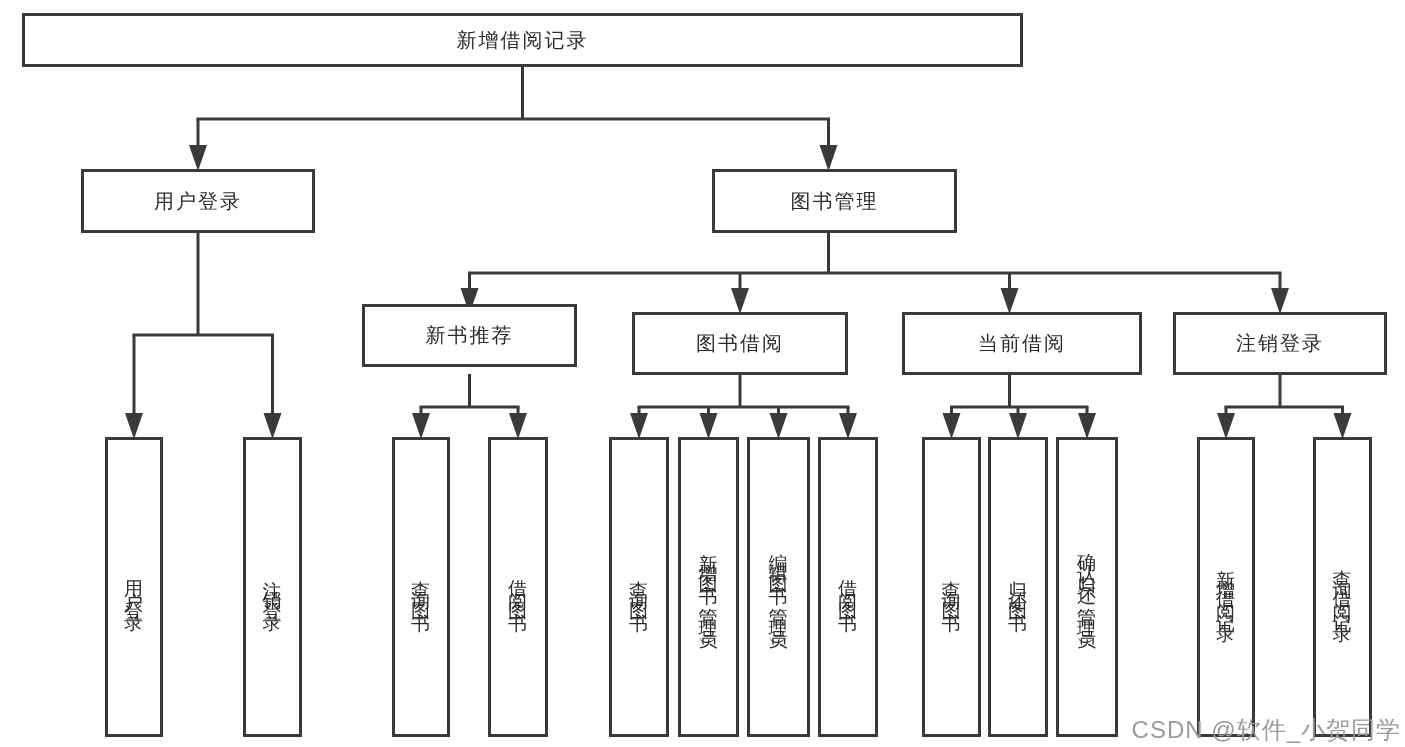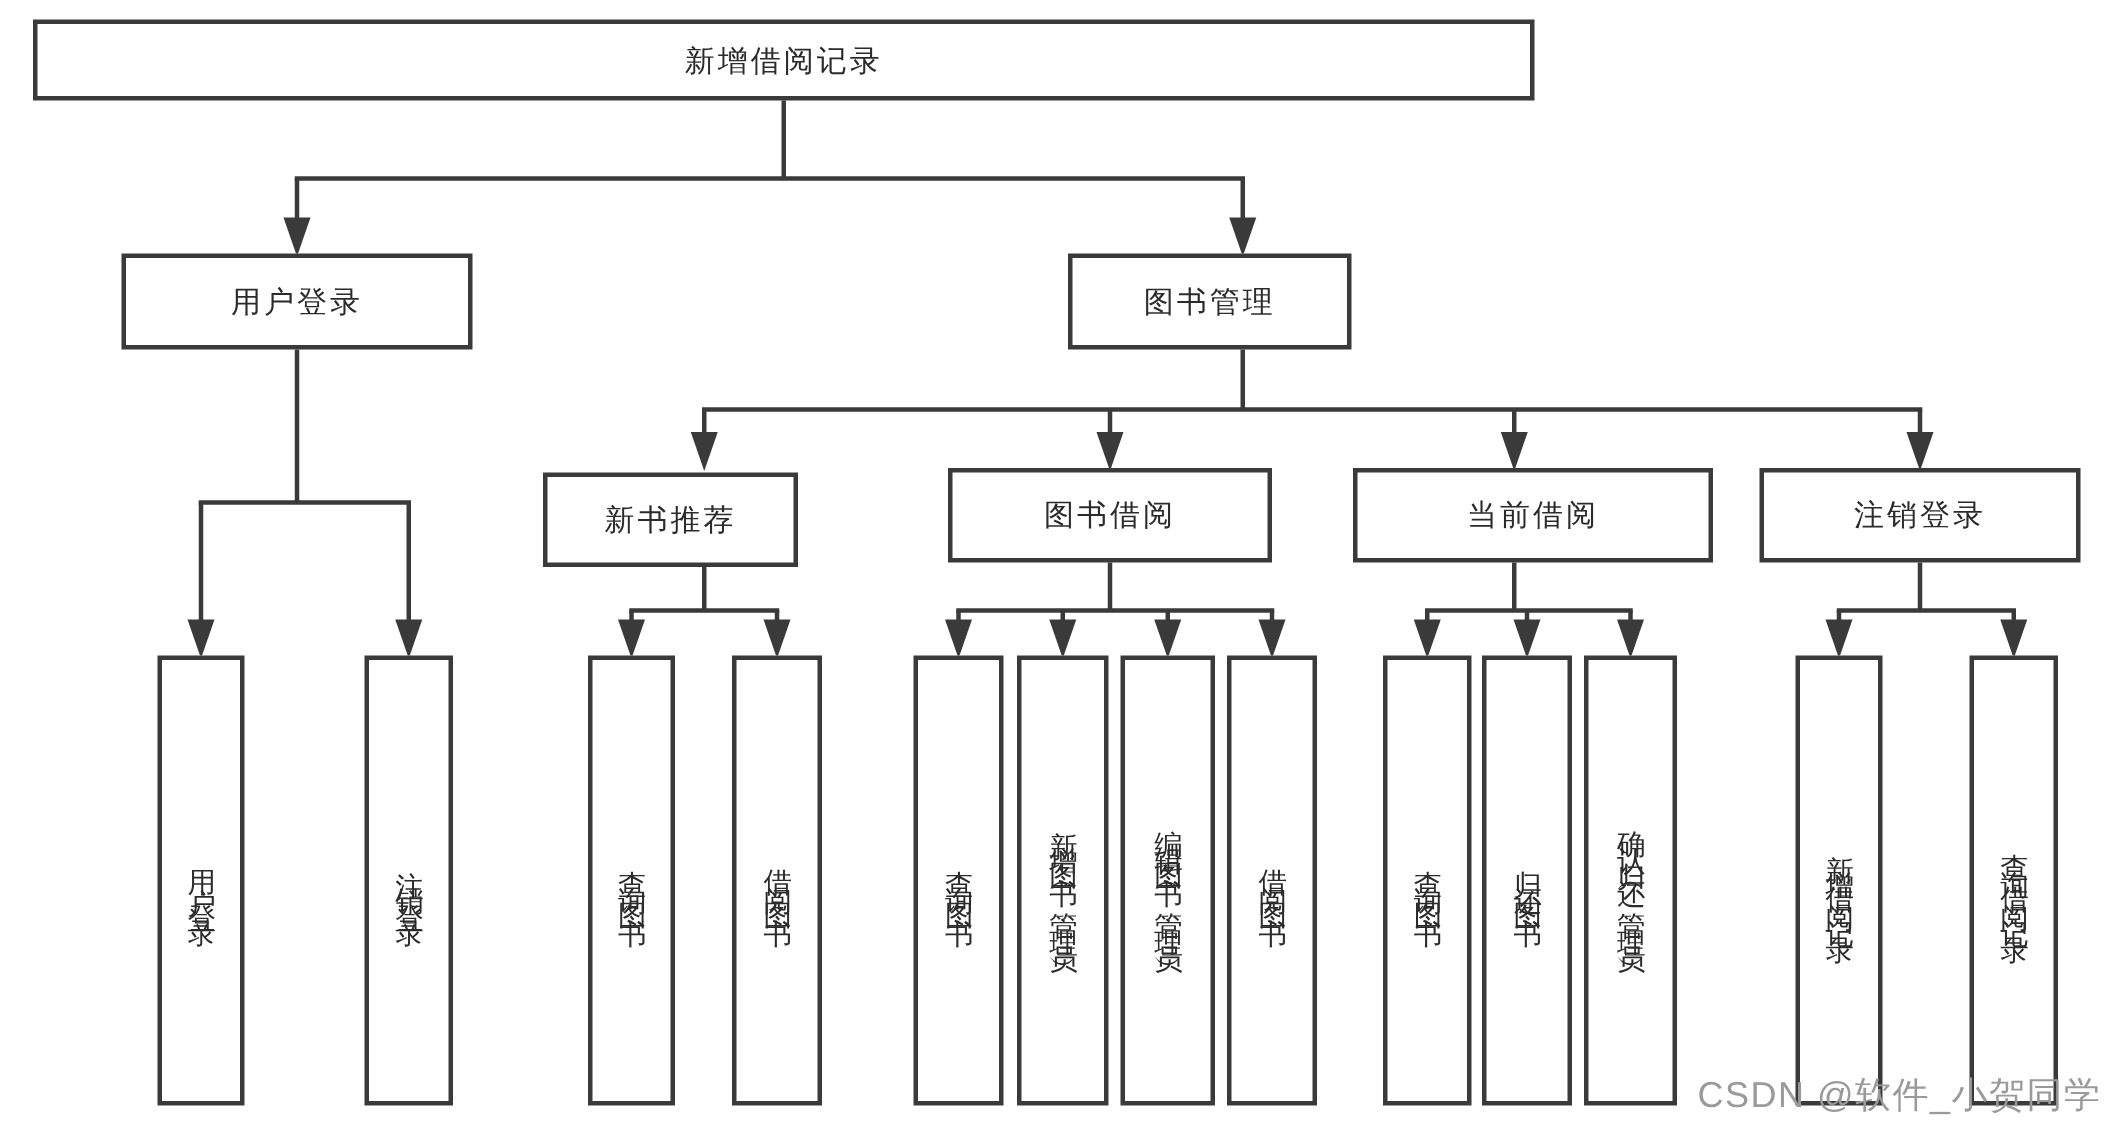--- a/index.html
+++ b/index.html
@@ -116,30 +116,30 @@
       <line x1="1342.5" y1="407" x2="1342.5" y2="417" stroke="#3a3a3a" stroke-width="3"></line>
       <polygon points="1333.5,413 1351.5,413 1342.5,439" fill="#3a3a3a"></polygon>
     </svg>
   <div id="nodes">
       <div class="node horizontal" style="left: 22px; top: 13px; width: 1001px; height: 54px;">
         <span class="label">新增借阅记录</span>
       </div>
       <div class="node horizontal" style="left: 81px; top: 169px; width: 234px; height: 64px;">
         <span class="label">用户登录</span>
       </div>
-      <div class="node horizontal" style="left: 712px; top: 169px; width: 189px; height: 64px;">
+      <div class="node horizontal" style="left: 712px; top: 169px; width: 245px; height: 64px;">
         <span class="label">图书管理</span>
       </div>
       <div class="node vertical" style="left: 105px; top: 437px; width: 58px; height: 300px;">
         <span class="label">用户登录</span>
       </div>
       <div class="node vertical" style="left: 243px; top: 437px; width: 59px; height: 300px;">
         <span class="label">注销登录</span>
       </div>
-      <div class="node horizontal" style="left: 362px; top: 315px; width: 170px; height: 63px;">
+      <div class="node horizontal" style="left: 362px; top: 304px; width: 215px; height: 63px;">
         <span class="label">新书推荐</span>
       </div>
       <div class="node horizontal" style="left: 632px; top: 312px; width: 216px; height: 63px;">
         <span class="label">图书借阅</span>
       </div>
       <div class="node horizontal" style="left: 902px; top: 312px; width: 240px; height: 63px;">
         <span class="label">当前借阅</span>
       </div>
       <div class="node horizontal" style="left: 1173px; top: 312px; width: 214px; height: 63px;">
         <span class="label">注销登录</span>

